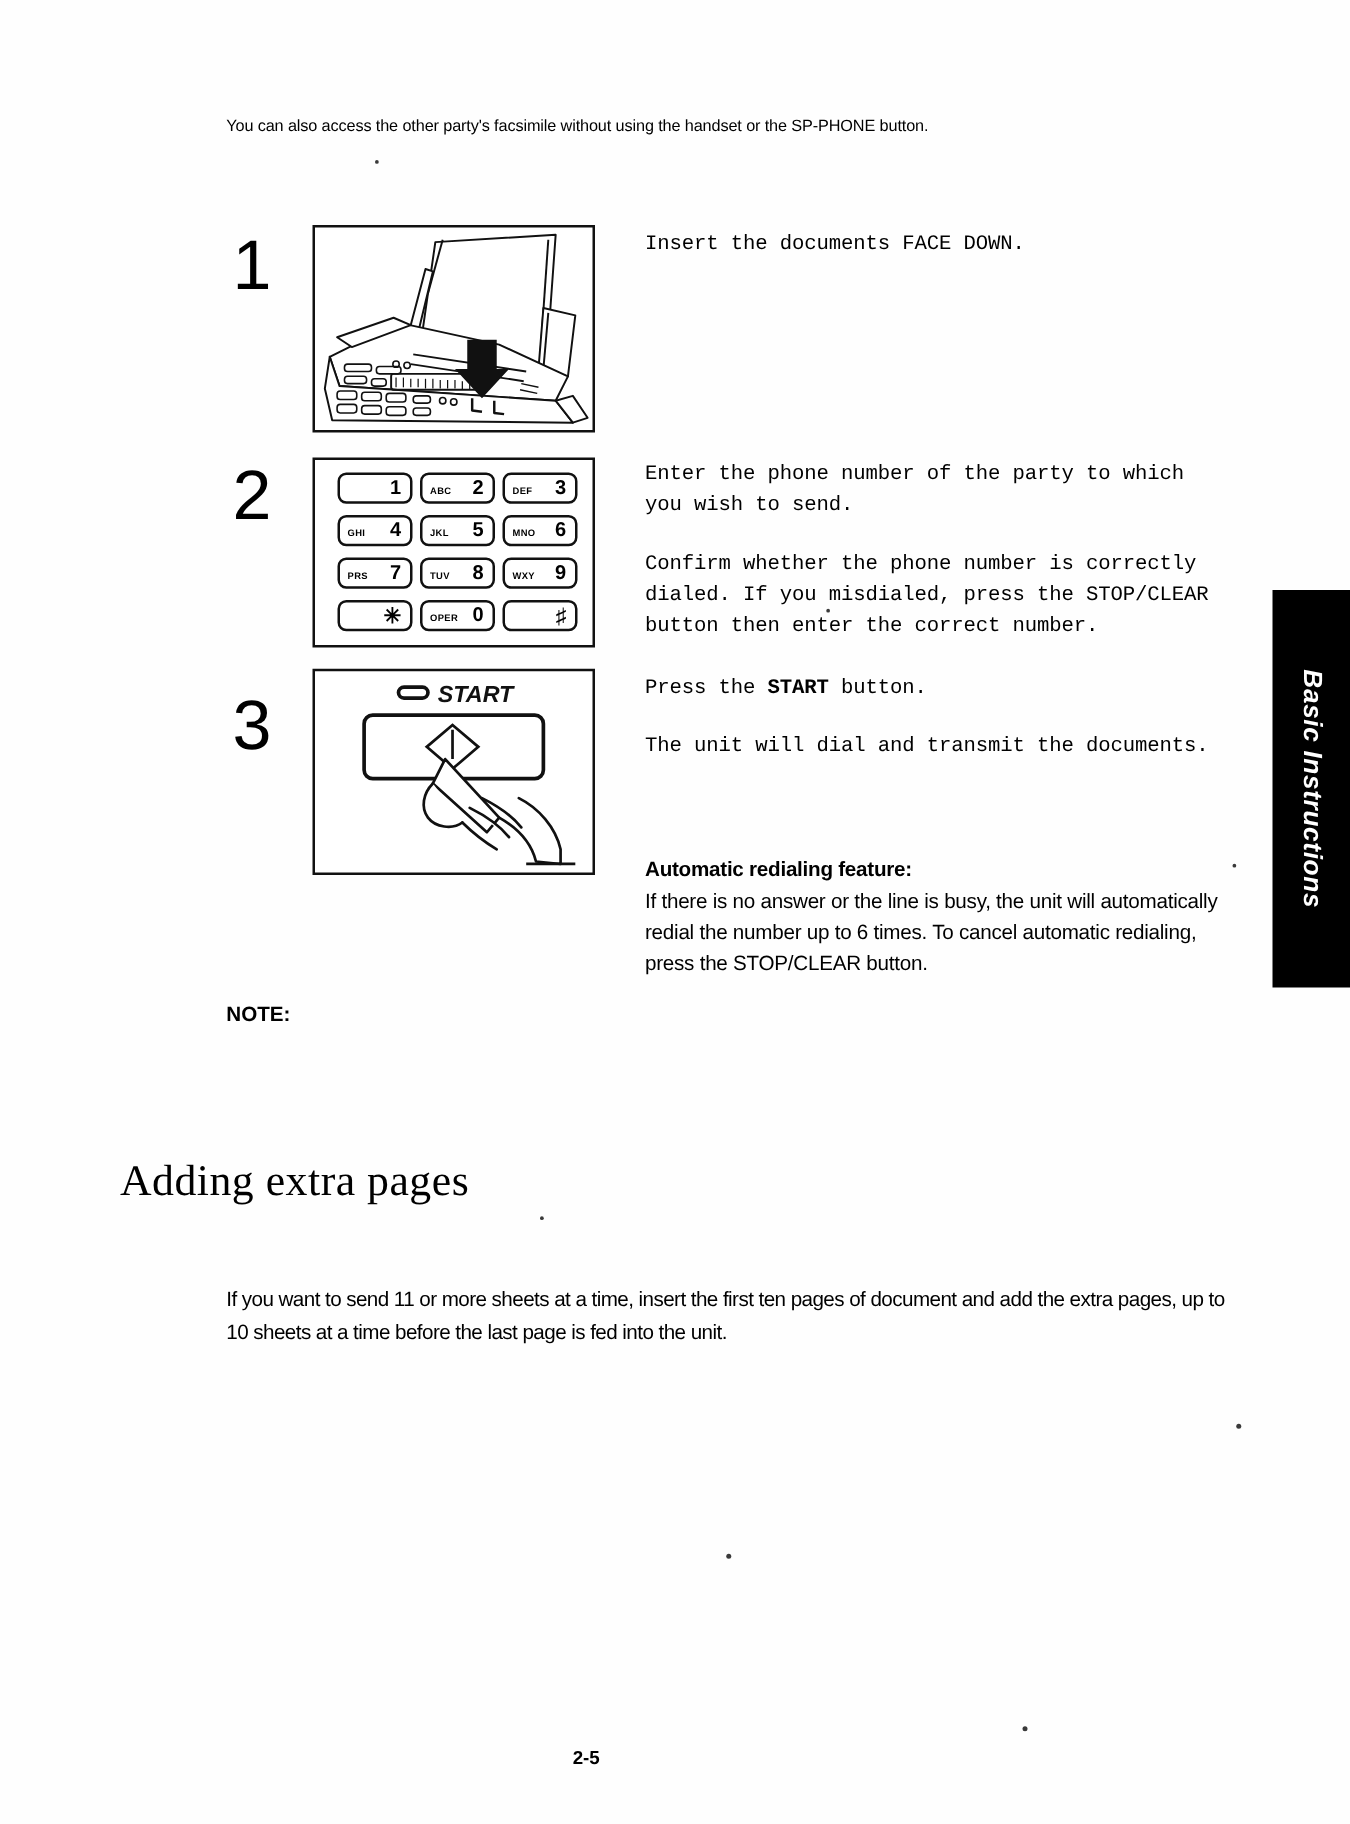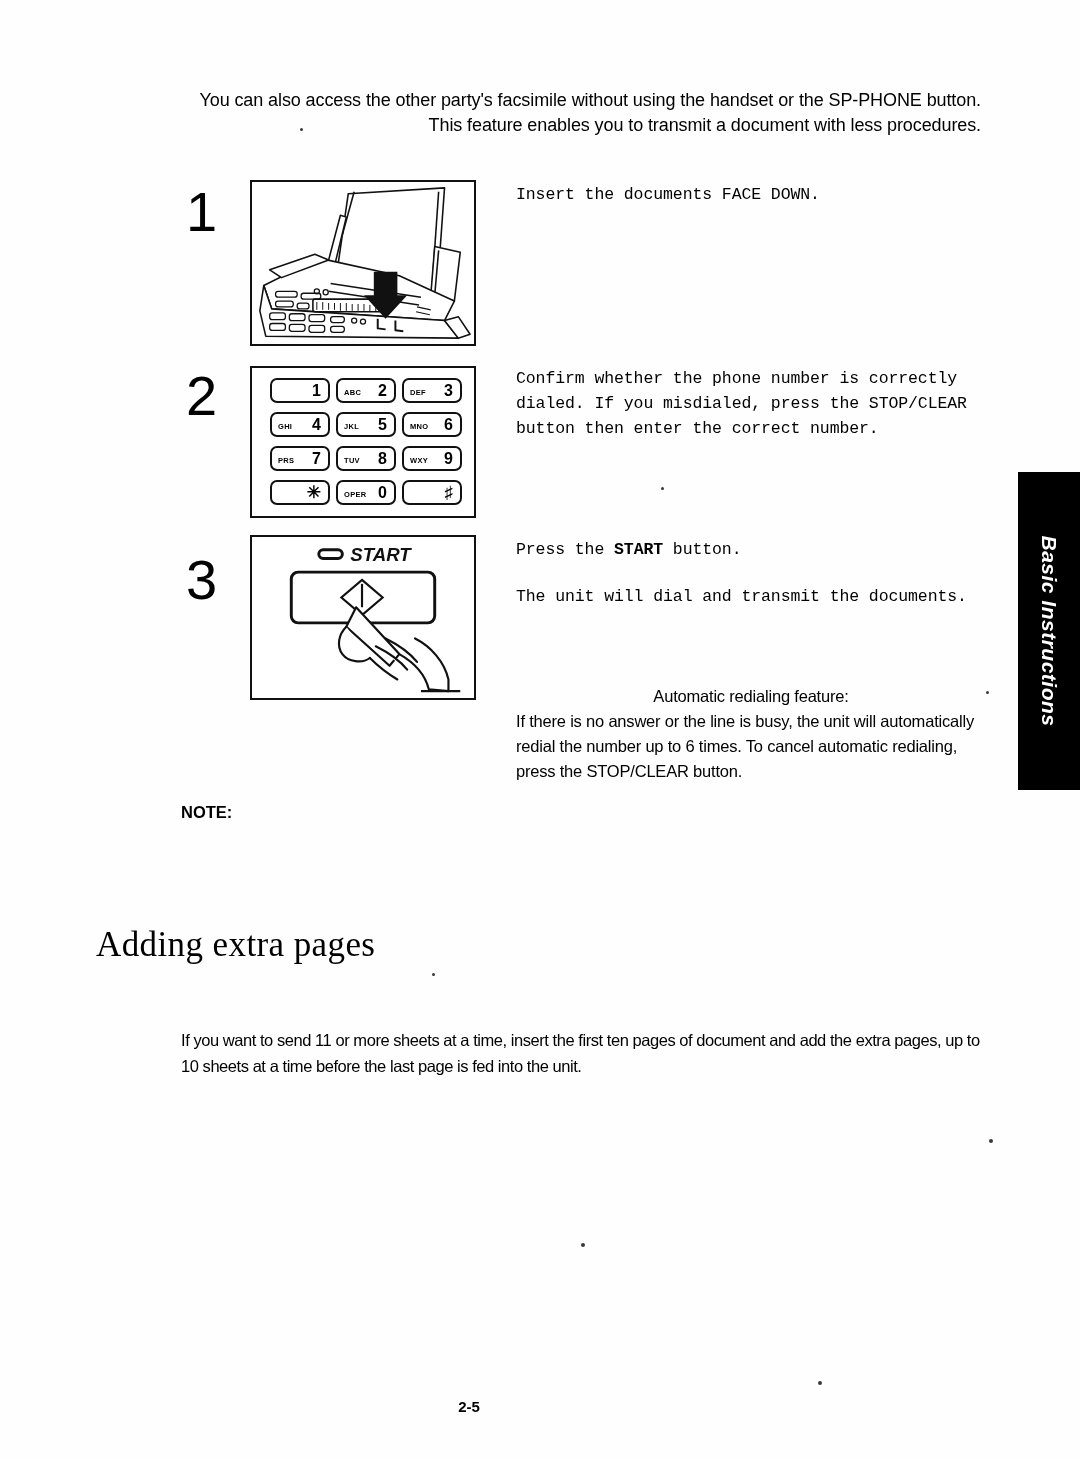--- a/index.html
+++ b/index.html
@@ -21,24 +21,23 @@
     inset: 0;
     background: #fefefe;
   }
 
   
   .intro {
     position: absolute;
     left: 181px;
     top: 88px;
     width: 800px;
-    font-size: 18px;
+    font-size: 13px;
     line-height: 25px;
     letter-spacing: -0.1px;
-    text-align: right;
   }
 
   
   .step-num {
     position: absolute;
     font-size: 56px;
     font-weight: 300;
     line-height: 1;
     font-family: "Liberation Sans", sans-serif;
   }
@@ -117,21 +116,21 @@
   
   .redial {
     position: absolute;
     left: 516px;
     top: 684px;
     width: 470px;
     font-size: 16.5px;
     line-height: 25px;
     letter-spacing: -0.2px;
   }
-  .redial .hd { font-weight: normal; text-align: center; }
+  .redial .hd { font-weight: bold; }
 
   
   .note {
     position: absolute;
     left: 181px;
     top: 800px;
     width: 810px;
     font-size: 16.5px;
     line-height: 25.5px;
     letter-spacing: -0.35px;
@@ -200,21 +199,20 @@
   }
 </style>
 </head>
 <body>
 
 <div class="page">
 
   <div class="intro">
     <span>You can also access the other party's facsimile without using the handset or the SP-PHONE</span>
     <span>button.</span><br>
-    <span>This feature enables you to transmit a document with less procedures.</span>
   </div>
 
   <div class="step-num" style="left:186px; top:184px;">1</div>
 
   <div class="frame" style="left:250px; top:180px; width:226px; height:166px;">
     <svg class="fax-svg" viewBox="0 0 226 166" preserveAspectRatio="none">
       <g fill="none" stroke="#111" stroke-width="1.6" stroke-linejoin="round">
 
         <polygon points="86,96 98,12 196,6 188,118" fill="#ffffff"></polygon>
         <polyline points="92,54 104,10"></polyline>
@@ -346,20 +344,21 @@
       </div>
       <div class="key">
         <span class="letters"></span>
         <span class="sym">♯</span>
       </div>
     </div>
     <div class="tone-label">TONE</div>
   </div>
 
   <div class="step-text" style="left:516px; top:366px;">
+    <p>Enter the phone number of the party to which you wish to send.</p>
     <p>Confirm whether the phone number is correctly dialed. If you misdialed, press the STOP/CLEAR button then enter the correct number.</p>
   </div>
 
   <div class="step-num" style="left:186px; top:552px;">3</div>
 
   <div class="frame" style="left:250px; top:535px; width:226px; height:165px;">
     <svg class="start-svg" viewBox="0 0 226 165" preserveAspectRatio="none">
 
       <g>
         <rect x="68" y="13" width="24" height="9" rx="4.5" fill="none" stroke="#111" stroke-width="3"></rect>

